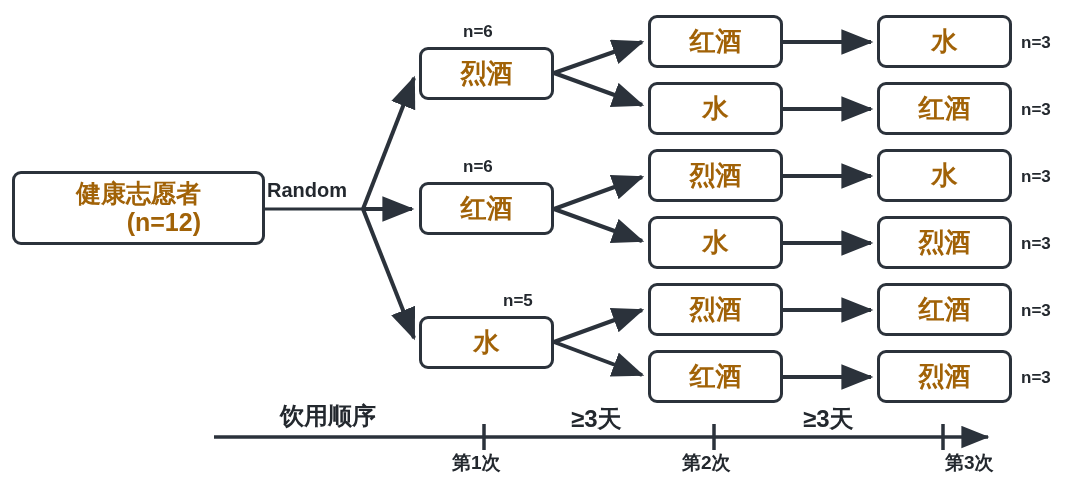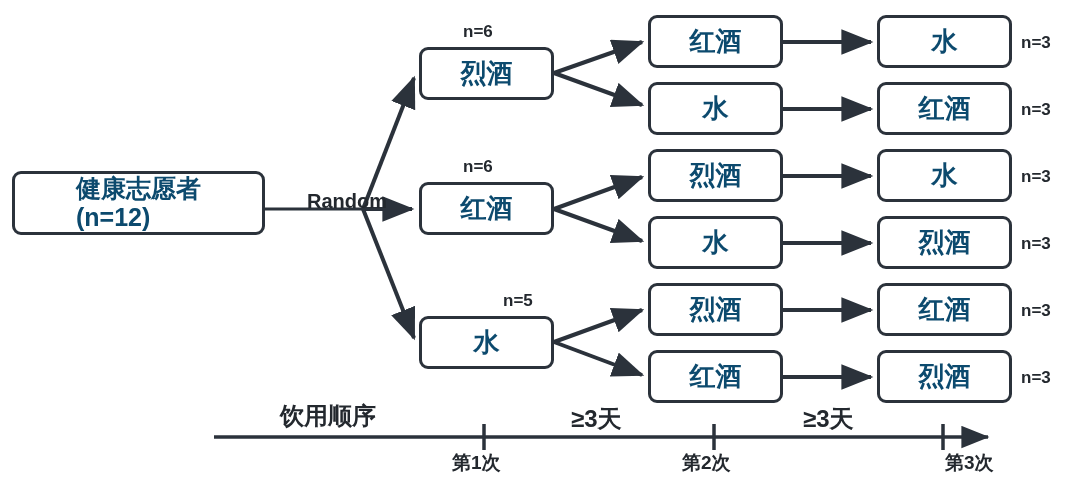--- a/index.html
+++ b/index.html
@@ -24,22 +24,22 @@
   }
   .node {
     position: absolute;
     box-sizing: border-box;
     border: 3px solid #2b323b;
     border-radius: 9px;
     background: #ffffff;
     display: flex;
     align-items: center;
     justify-content: center;
-    text-align: left;
-    color: #0c4a6e;
+    text-align: right;
+    color: #a16207;
     font-weight: bold;
     z-index: 3;
   }
   .node-root {
     font-size: 25px;
     line-height: 1.18;
   }
   .node-stage {
     font-size: 26px;
   }
@@ -134,28 +134,28 @@
     </g>
 
     <g>
       <path d="M214,437 L988,437" stroke="#2b323b" stroke-width="3.5" fill="none" marker-end="url(#arrow)"></path>
       <path d="M484,424 L484,450" stroke="#2b323b" stroke-width="3.5"></path>
       <path d="M714,424 L714,450" stroke="#2b323b" stroke-width="3.5"></path>
       <path d="M943,424 L943,450" stroke="#2b323b" stroke-width="3.5"></path>
     </g>
   </svg>
 
-  <div class="node node-root" style="left:12px; top:171px; width:253px; height:64px;">
+  <div class="node node-root" style="left:12px; top:171px; width:253px; height:74px;">
     <div>
       <div>健康志愿者</div>
       <div>(n=12)</div>
     </div>
   </div>
 
-  <div class="label random-label" style="left:267px; top:190px;margin-left:40px;">Random</div>
+  <div class="label random-label" style="left:267px; top:179px;">Random</div>
 
   <div class="label n-label" style="left:463px; top:22px;">n=6</div>
   <div class="node node-stage" style="left:419px; top:47px; width:135px; height:53px;">
     <span>烈酒</span>
   </div>
 
   <div class="label n-label" style="left:463px; top:157px;">n=6</div>
   <div class="node node-stage" style="left:419px; top:182px; width:135px; height:53px;">
     <span>红酒</span>
   </div>

